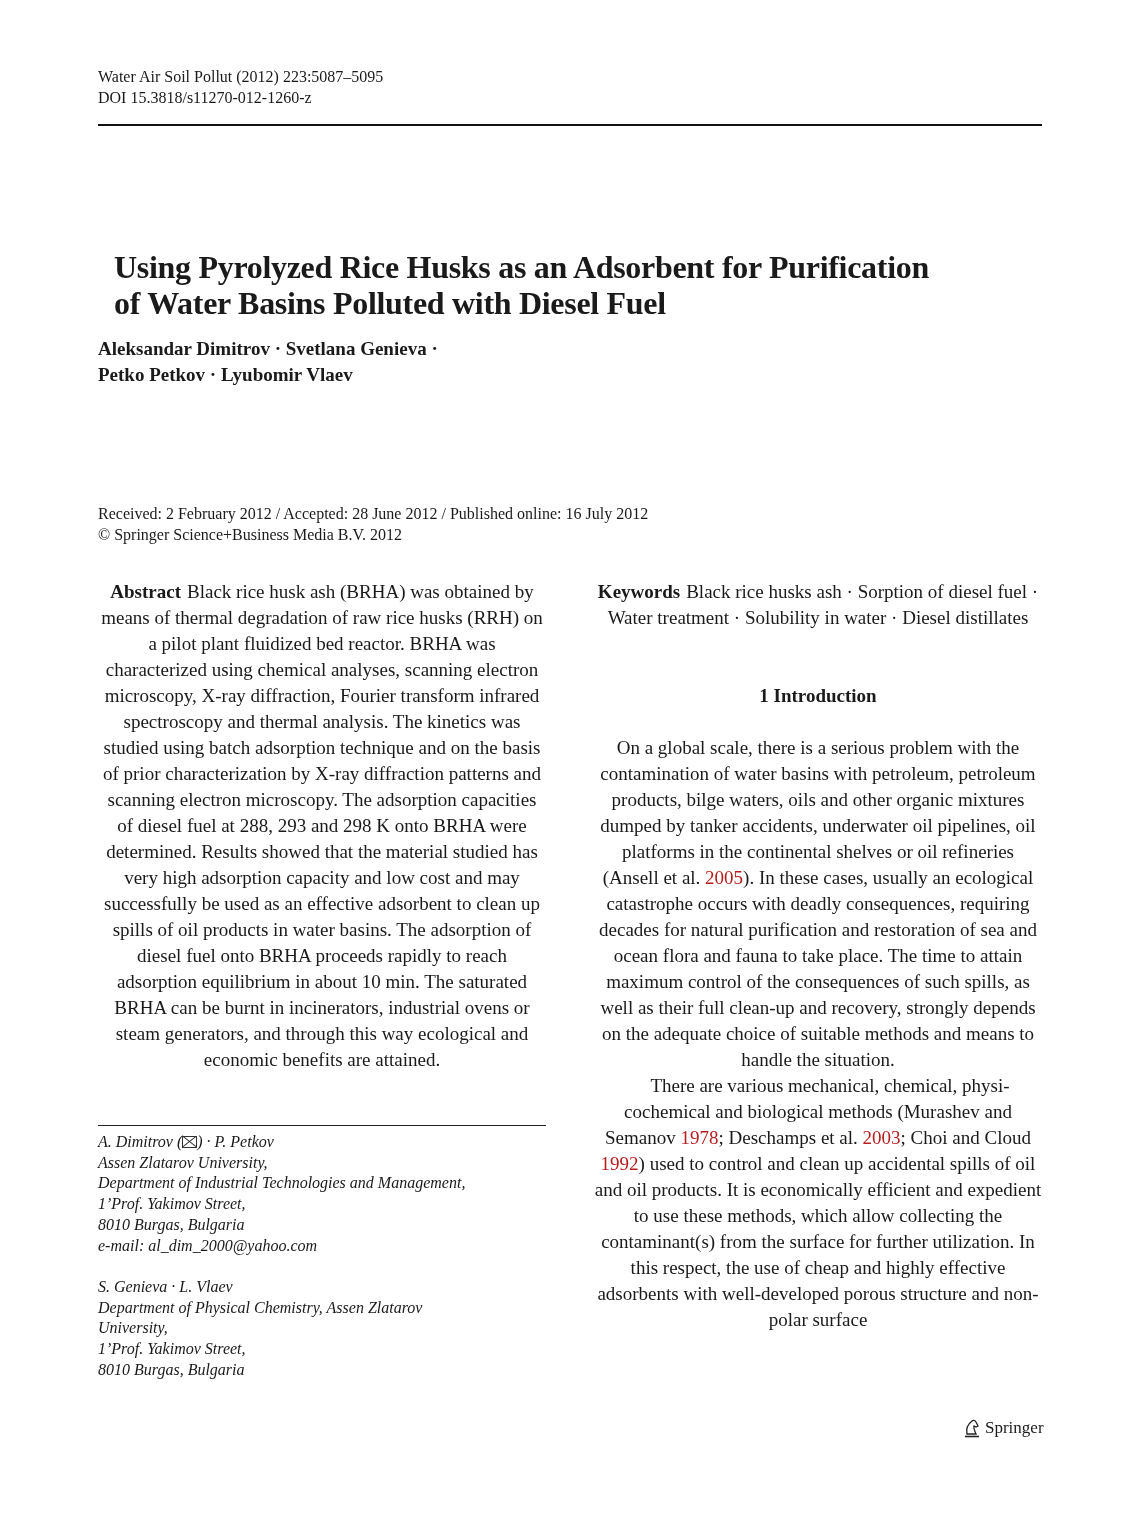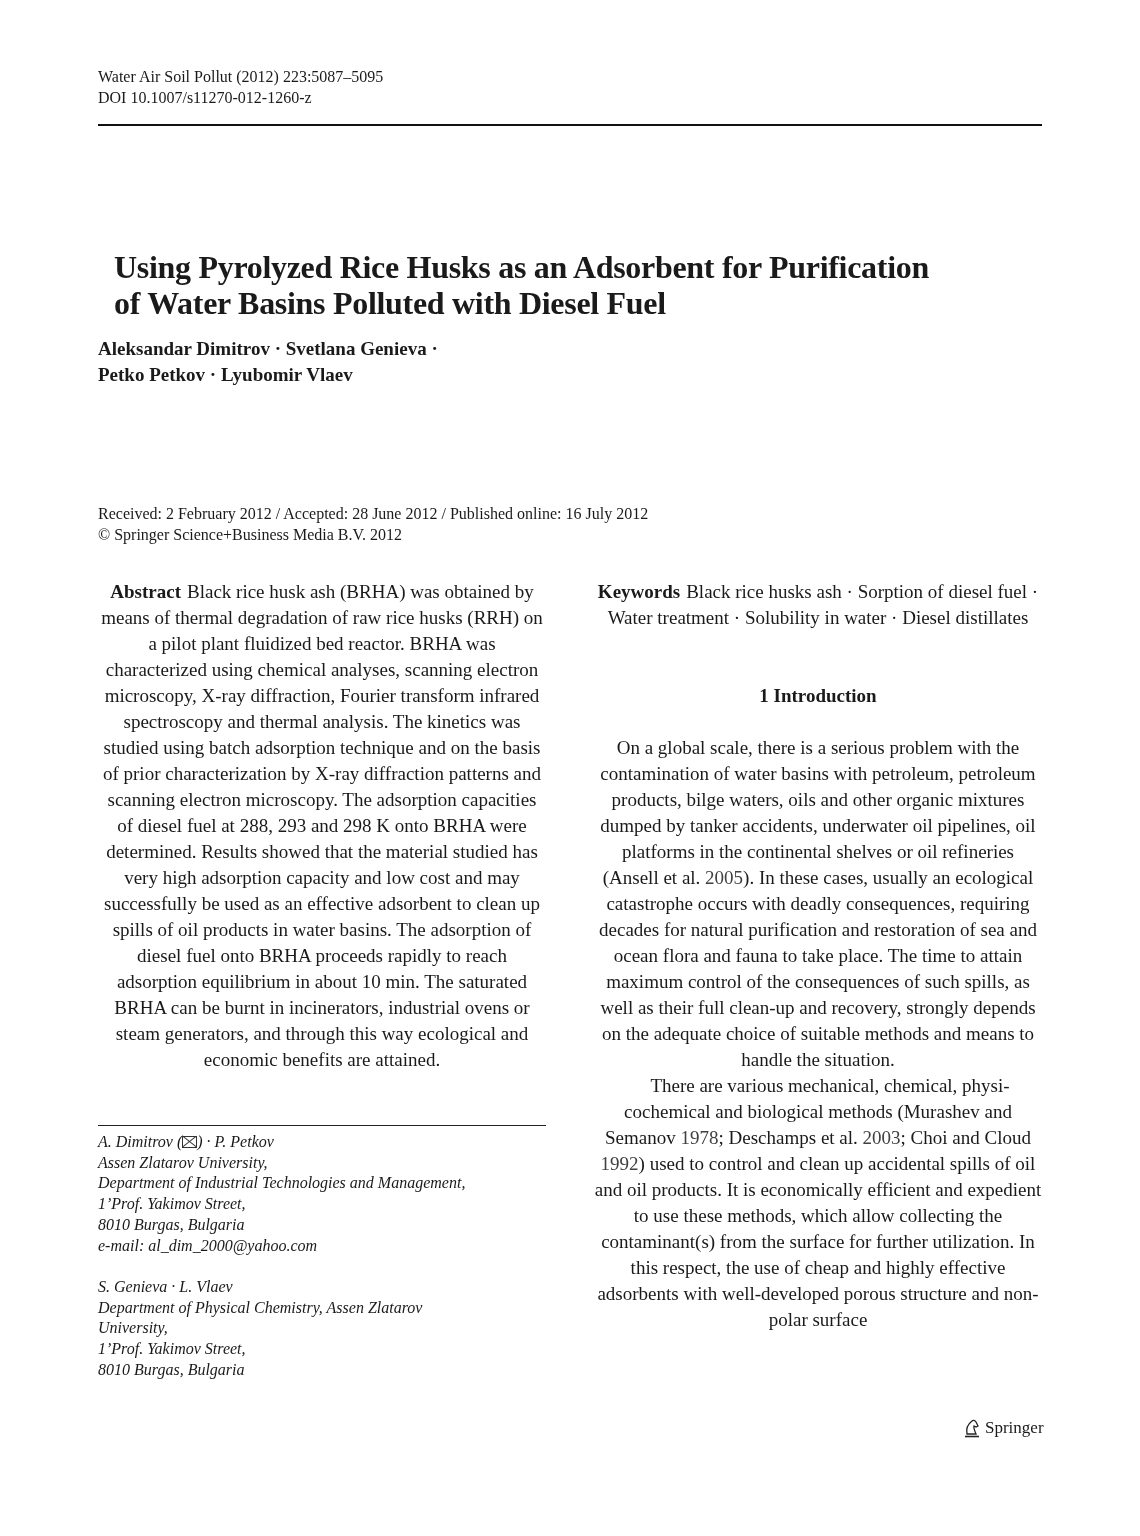--- a/index.html
+++ b/index.html
@@ -19,21 +19,21 @@
     .authors { left: 98px; top: 336px; font-size: 19px; line-height: 26px; font-weight: bold; }
     .dates { left: 98px; top: 503px; font-size: 16px; line-height: 21px; }
     .col { width: 448px; font-size: 19px; line-height: 26px; text-align: justify; }
     .col-left { left: 98px; top: 579px; }
     .col-right { left: 594px; top: 579px; }
     .col p { margin: 0; text-align: center; }
     .lead-label { font-weight: bold; margin-right: 6px; }
     .keywords { text-align: left; }
     .section-heading { font-weight: bold; font-size: 19px; margin-top: 52px !important; margin-bottom: 26px !important; }
     .indent { text-indent: 24px; }
-    .link { color: #404040; }
+    .link { color: #b91c1c; }
     .aff-rule { left: 98px; top: 1125px; width: 448px; border-top: 1px solid #222; }
     .affil { left: 98px; width: 448px; font-size: 16px; line-height: 20.7px; font-style: italic; }
     .affil-1 { top: 1132px; }
     .affil-2 { top: 1277px; }
     .affil div { white-space: nowrap; }
     .mail-icon {
       display: inline-block; width: 13px; height: 10px; border: 1px solid #333;
       position: relative; vertical-align: -1px; overflow: hidden;
     }
     .mail-icon::before, .mail-icon::after {
@@ -42,21 +42,21 @@
     .mail-icon::before { transform: rotate(38deg); }
     .mail-icon::after { transform: rotate(-38deg); }
     .footer-logo { left: 963px; top: 1418px; font-size: 17px; display: flex; align-items: center; gap: 4px; }
     .logo-icon { width: 18px; height: 20px; }
   </style>
 </head>
 <body>
 
 <div class="abs header">
   <div>Water Air Soil Pollut (2012) 223:5087–5095</div>
-  <div>DOI 10.1007/s11270-012-1260-z</div>
+  <div>DOI 15.3818/s11270-012-1260-z</div>
 </div>
 <div class="abs header-rule"></div>
 
 <h1 class="abs title">
   <span>Using Pyrolyzed Rice Husks as an Adsorbent for Purification</span><br>
   <span>of Water Basins Polluted with Diesel Fuel</span>
 </h1>
 
 <div class="abs authors">
   <div>Aleksandar Dimitrov · Svetlana Genieva ·</div>

